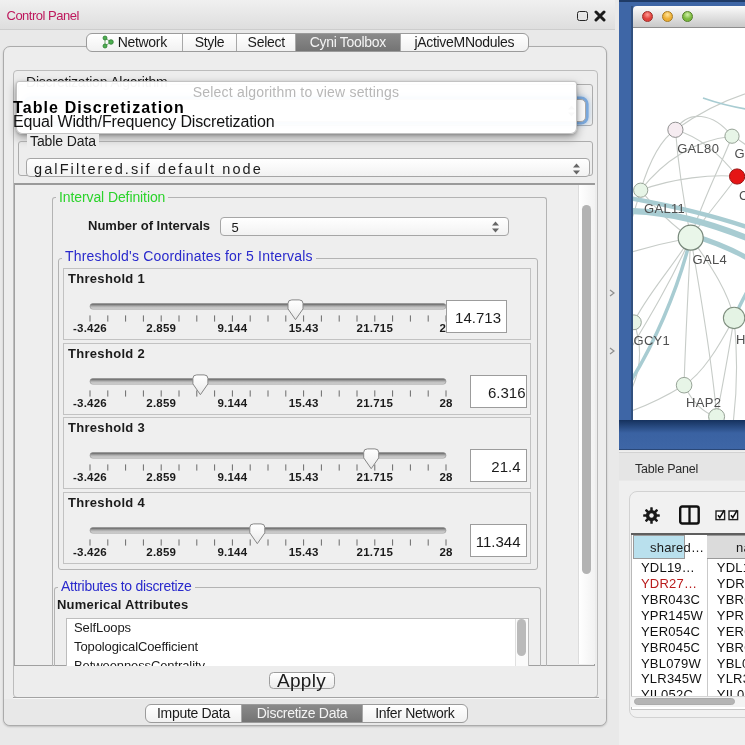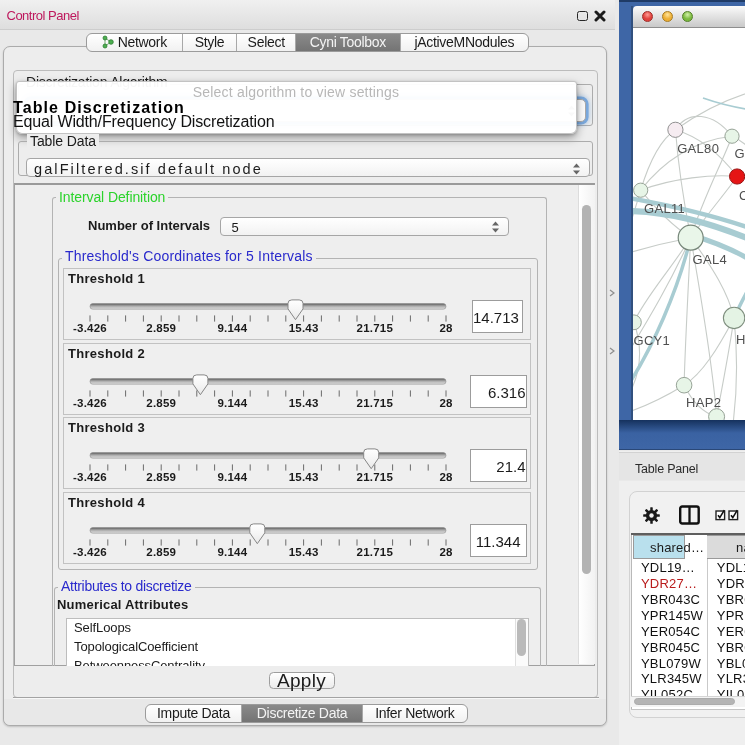--- a/index.html
+++ b/index.html
@@ -83,21 +83,21 @@
 <rect x="22" y="7.6" width="356" height="5.6" rx="2.8" fill="url(#trk)" stroke="#909090" stroke-width="0.6"></rect>
 <path d="M22.0,19.4v6.2 M39.8,19.4v6.2 M57.6,19.4v6.2 M75.4,19.4v6.2 M93.2,19.4v6.2 M111.0,19.4v6.2 M128.8,19.4v6.2 M146.6,19.4v6.2 M164.4,19.4v6.2 M182.2,19.4v6.2 M200.0,19.4v6.2 M217.8,19.4v6.2 M235.6,19.4v6.2 M253.4,19.4v6.2 M271.2,19.4v6.2 M289.0,19.4v6.2 M306.8,19.4v6.2 M324.6,19.4v6.2 M342.4,19.4v6.2 M360.2,19.4v6.2 M378.0,19.4v6.2" stroke="#6B6B6B" stroke-width="1"></path>
 <text x="22.0" y="36" text-anchor="middle" font-size="11.5" font-weight="bold" letter-spacing="0.2" font-family="Liberation Sans" fill="#1a1a1a">-3.426</text>
     <text x="93.2" y="36" text-anchor="middle" font-size="11.5" font-weight="bold" letter-spacing="0.2" font-family="Liberation Sans" fill="#1a1a1a">2.859</text>
     <text x="164.4" y="36" text-anchor="middle" font-size="11.5" font-weight="bold" letter-spacing="0.2" font-family="Liberation Sans" fill="#1a1a1a">9.144</text>
     <text x="235.6" y="36" text-anchor="middle" font-size="11.5" font-weight="bold" letter-spacing="0.2" font-family="Liberation Sans" fill="#1a1a1a">15.43</text>
     <text x="306.8" y="36" text-anchor="middle" font-size="11.5" font-weight="bold" letter-spacing="0.2" font-family="Liberation Sans" fill="#1a1a1a">21.715</text>
     <text x="378.0" y="36" text-anchor="middle" font-size="11.5" font-weight="bold" letter-spacing="0.2" font-family="Liberation Sans" fill="#1a1a1a">28</text>
 <path transform="translate(219.0,3.3)" d="M1,4 Q1,0.6 4.8,0.6 L12.2,0.6 Q16,0.6 16,4 L16,9.6 L8.5,20.4 L1,9.6 Z" fill="url(#thm)" stroke="#878787" stroke-width="1"></path>
 </svg>
-<div class="a" style="left:472px;top:300px;width:51px;height:33px;background:#fff;border:1px solid #9C9C9C;font-size:15px;line-height:33px;text-align:right;padding-right:11px">14.713</div>
+<div class="a" style="left:446px;top:300px;width:61px;height:33px;background:#fff;border:1px solid #9C9C9C;font-size:15px;line-height:33px;text-align:right;padding-right:5px">14.713</div>
 <div class="a" style="left:63px;top:343px;width:468px;height:72px;border:1px solid #C2C2C2;background:#EFEFEF"></div>
 <div class="lbl" style="left:68px;top:347px;font-size:13px;line-height:13px;font-weight:bold;letter-spacing:0.3px">Threshold 2</div>
 <svg class="a" style="left:68px;top:371px" width="404" height="42" viewBox="0 0 404 42">
 <rect x="22" y="7.6" width="356" height="5.6" rx="2.8" fill="url(#trk)" stroke="#909090" stroke-width="0.6"></rect>
 <path d="M22.0,19.4v6.2 M39.8,19.4v6.2 M57.6,19.4v6.2 M75.4,19.4v6.2 M93.2,19.4v6.2 M111.0,19.4v6.2 M128.8,19.4v6.2 M146.6,19.4v6.2 M164.4,19.4v6.2 M182.2,19.4v6.2 M200.0,19.4v6.2 M217.8,19.4v6.2 M235.6,19.4v6.2 M253.4,19.4v6.2 M271.2,19.4v6.2 M289.0,19.4v6.2 M306.8,19.4v6.2 M324.6,19.4v6.2 M342.4,19.4v6.2 M360.2,19.4v6.2 M378.0,19.4v6.2" stroke="#6B6B6B" stroke-width="1"></path>
 <text x="22.0" y="36" text-anchor="middle" font-size="11.5" font-weight="bold" letter-spacing="0.2" font-family="Liberation Sans" fill="#1a1a1a">-3.426</text>
     <text x="93.2" y="36" text-anchor="middle" font-size="11.5" font-weight="bold" letter-spacing="0.2" font-family="Liberation Sans" fill="#1a1a1a">2.859</text>
     <text x="164.4" y="36" text-anchor="middle" font-size="11.5" font-weight="bold" letter-spacing="0.2" font-family="Liberation Sans" fill="#1a1a1a">9.144</text>
     <text x="235.6" y="36" text-anchor="middle" font-size="11.5" font-weight="bold" letter-spacing="0.2" font-family="Liberation Sans" fill="#1a1a1a">15.43</text>
     <text x="306.8" y="36" text-anchor="middle" font-size="11.5" font-weight="bold" letter-spacing="0.2" font-family="Liberation Sans" fill="#1a1a1a">21.715</text>
@@ -111,21 +111,21 @@
 <rect x="22" y="7.6" width="356" height="5.6" rx="2.8" fill="url(#trk)" stroke="#909090" stroke-width="0.6"></rect>
 <path d="M22.0,19.4v6.2 M39.8,19.4v6.2 M57.6,19.4v6.2 M75.4,19.4v6.2 M93.2,19.4v6.2 M111.0,19.4v6.2 M128.8,19.4v6.2 M146.6,19.4v6.2 M164.4,19.4v6.2 M182.2,19.4v6.2 M200.0,19.4v6.2 M217.8,19.4v6.2 M235.6,19.4v6.2 M253.4,19.4v6.2 M271.2,19.4v6.2 M289.0,19.4v6.2 M306.8,19.4v6.2 M324.6,19.4v6.2 M342.4,19.4v6.2 M360.2,19.4v6.2 M378.0,19.4v6.2" stroke="#6B6B6B" stroke-width="1"></path>
 <text x="22.0" y="36" text-anchor="middle" font-size="11.5" font-weight="bold" letter-spacing="0.2" font-family="Liberation Sans" fill="#1a1a1a">-3.426</text>
     <text x="93.2" y="36" text-anchor="middle" font-size="11.5" font-weight="bold" letter-spacing="0.2" font-family="Liberation Sans" fill="#1a1a1a">2.859</text>
     <text x="164.4" y="36" text-anchor="middle" font-size="11.5" font-weight="bold" letter-spacing="0.2" font-family="Liberation Sans" fill="#1a1a1a">9.144</text>
     <text x="235.6" y="36" text-anchor="middle" font-size="11.5" font-weight="bold" letter-spacing="0.2" font-family="Liberation Sans" fill="#1a1a1a">15.43</text>
     <text x="306.8" y="36" text-anchor="middle" font-size="11.5" font-weight="bold" letter-spacing="0.2" font-family="Liberation Sans" fill="#1a1a1a">21.715</text>
     <text x="378.0" y="36" text-anchor="middle" font-size="11.5" font-weight="bold" letter-spacing="0.2" font-family="Liberation Sans" fill="#1a1a1a">28</text>
 <path transform="translate(294.7,3.3)" d="M1,4 Q1,0.6 4.8,0.6 L12.2,0.6 Q16,0.6 16,4 L16,9.6 L8.5,20.4 L1,9.6 Z" fill="url(#thm)" stroke="#878787" stroke-width="1"></path>
 </svg>
-<div class="a" style="left:470px;top:449px;width:56.5px;height:33px;background:#fff;border:1px solid #9C9C9C;font-size:15px;line-height:33px;text-align:right;">21.4</div>
+<div class="a" style="left:470px;top:449px;width:56.5px;height:33px;background:#fff;border:1px solid #9C9C9C;font-size:15px;line-height:33px;text-align:right;padding-right:5px">21.4</div>
 <div class="a" style="left:63px;top:492px;width:468px;height:72px;border:1px solid #C2C2C2;background:#EFEFEF"></div>
 <div class="lbl" style="left:68px;top:496px;font-size:13px;line-height:13px;font-weight:bold;letter-spacing:0.3px">Threshold 4</div>
 <svg class="a" style="left:68px;top:520px" width="404" height="42" viewBox="0 0 404 42">
 <rect x="22" y="7.6" width="356" height="5.6" rx="2.8" fill="url(#trk)" stroke="#909090" stroke-width="0.6"></rect>
 <path d="M22.0,19.4v6.2 M39.8,19.4v6.2 M57.6,19.4v6.2 M75.4,19.4v6.2 M93.2,19.4v6.2 M111.0,19.4v6.2 M128.8,19.4v6.2 M146.6,19.4v6.2 M164.4,19.4v6.2 M182.2,19.4v6.2 M200.0,19.4v6.2 M217.8,19.4v6.2 M235.6,19.4v6.2 M253.4,19.4v6.2 M271.2,19.4v6.2 M289.0,19.4v6.2 M306.8,19.4v6.2 M324.6,19.4v6.2 M342.4,19.4v6.2 M360.2,19.4v6.2 M378.0,19.4v6.2" stroke="#6B6B6B" stroke-width="1"></path>
 <text x="22.0" y="36" text-anchor="middle" font-size="11.5" font-weight="bold" letter-spacing="0.2" font-family="Liberation Sans" fill="#1a1a1a">-3.426</text>
     <text x="93.2" y="36" text-anchor="middle" font-size="11.5" font-weight="bold" letter-spacing="0.2" font-family="Liberation Sans" fill="#1a1a1a">2.859</text>
     <text x="164.4" y="36" text-anchor="middle" font-size="11.5" font-weight="bold" letter-spacing="0.2" font-family="Liberation Sans" fill="#1a1a1a">9.144</text>
     <text x="235.6" y="36" text-anchor="middle" font-size="11.5" font-weight="bold" letter-spacing="0.2" font-family="Liberation Sans" fill="#1a1a1a">15.43</text>
     <text x="306.8" y="36" text-anchor="middle" font-size="11.5" font-weight="bold" letter-spacing="0.2" font-family="Liberation Sans" fill="#1a1a1a">21.715</text>

